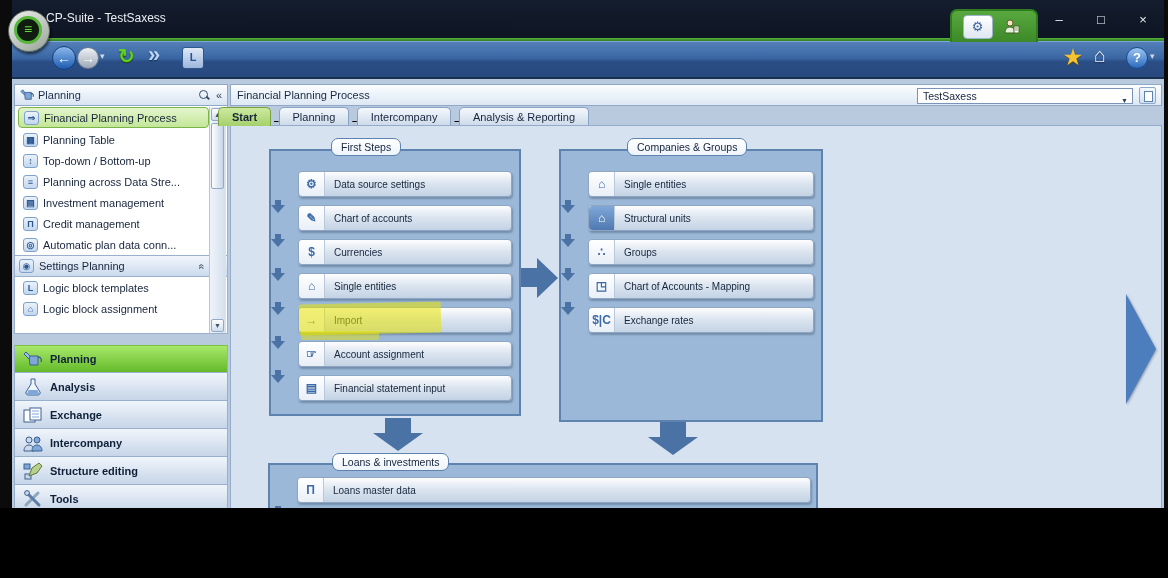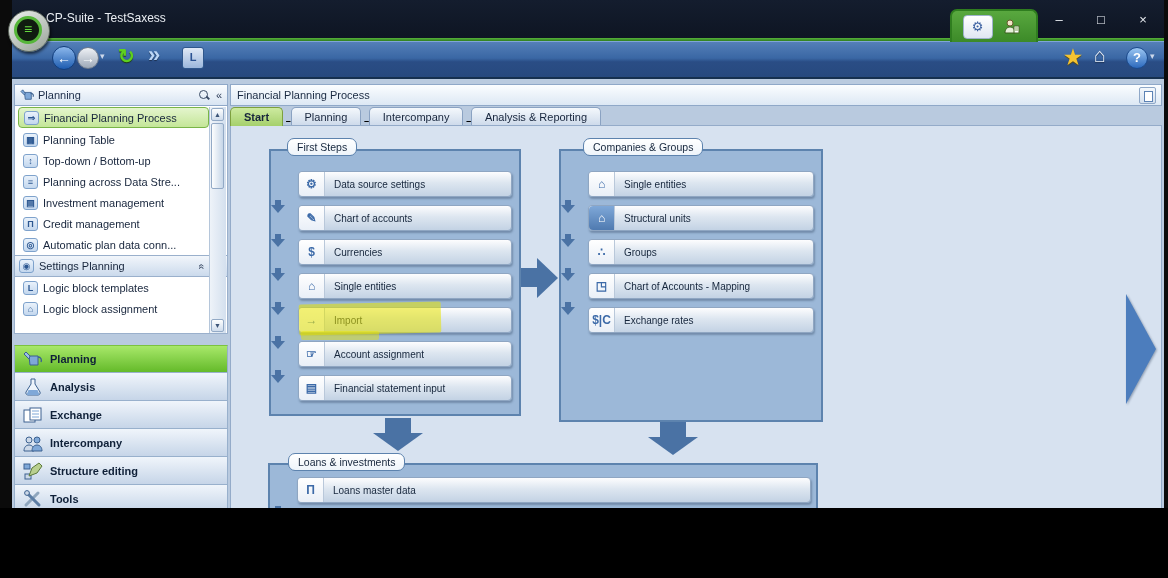--- a/index.html
+++ b/index.html
@@ -88,31 +88,31 @@
   .main-header{left:230px;top:84px;width:932px;height:22px;background:linear-gradient(#fbfdff,#dde8f4);
     border:1px solid #8fa8c8;box-sizing:border-box;}
   .main-title{position:absolute;left:6px;top:4px;font-size:11px;color:#1a2a42;}
   .combo{position:absolute;left:686px;top:3px;width:216px;height:16px;background:#fff;border:1px solid #7a93b8;
     box-sizing:border-box;font-size:10.5px;color:#17253c;line-height:14px;padding-left:5px;}
   .combo .caret{position:absolute;right:4px;top:5px;font-size:7px;color:#33425c;}
   .hdr-btn{position:absolute;left:908px;top:2px;width:17px;height:17px;background:linear-gradient(#f4f8fc,#d4e0ee);
     border:1px solid #8fa8c8;border-radius:2px;box-sizing:border-box;}
   .hdr-btn .page{position:absolute;left:4px;top:3px;width:7px;height:9px;background:#fff;border:1px solid #5c82b4;}
 
-  .tabstrip{left:230px;top:106px;width:932px;height:19px;text-decoration:underline;}
+  .tabstrip{left:218px;top:106px;width:932px;height:19px;text-decoration:underline;}
   .tab{position:relative;display:inline-block;height:18px;line-height:18px;padding:0 13px;margin-right:3px;
     font-size:11px;color:#17253c;background:linear-gradient(#f4f8fc,#ccd9ea);
     border:1px solid #8aa2c2;border-bottom:none;border-radius:5px 5px 0 0;top:1px;}
   .tab.active{background:linear-gradient(#cdeaa0,#a5d06c);border-color:#7da03e;font-weight:bold;z-index:3;}
 
   .content{left:230px;top:125px;width:932px;height:441px;background:#d7e2f0;border:1px solid #94abc9;box-sizing:border-box;}
 
   .gbox{position:absolute;background:#9cb8d8;border:2px solid #5d83ae;box-sizing:border-box;}
   .glabel{position:absolute;background:linear-gradient(#ffffff,#eef4fa);border:1px solid #5d83ae;border-radius:7px;
-    font-size:10.5px;color:#16263c;padding:2px 9px;z-index:4;}
+    font-size:10.5px;color:#16263c;padding:2px 9px;z-index:4;margin-left:44px;}
   .pbtn{position:absolute;height:26px;border:1px solid #8fa6c2;border-radius:4px;box-sizing:border-box;
     background:linear-gradient(#fdfdfe,#dde6f0 45%,#c3d2e4);box-shadow:1px 2px 2px rgba(40,60,90,.35);
     display:flex;align-items:center;z-index:2;}
   .pbtn .ic{width:25px;height:100%;border-right:1px solid #b9c8da;display:flex;align-items:center;justify-content:center;
     font-size:12px;font-weight:bold;color:#3c6aa8;background:linear-gradient(#ffffff,#e9eff7);border-radius:4px 0 0 4px;}
   .pbtn .lb{font-size:10px;color:#16263c;padding-left:9px;}
   .ic-xr{font-size:8px;letter-spacing:0;}
 
   .sm-arrow{position:absolute;width:14px;height:13px;z-index:1;}
   .sm-arrow::before{content:"";position:absolute;left:4px;top:0;width:6px;height:5px;background:#4a72a4;}
@@ -277,20 +277,24 @@
           <path d="M4 3l12 12" stroke="#5c7da4" stroke-width="3" stroke-linecap="round"></path>
           <circle cx="4" cy="3" r="2.4" fill="#cdd9e8" stroke="#3c6190"></circle>
         </svg>
       <span>Tools</span>
     </div>
   </div>
   <div class="abs side-footer"></div>
 
   <div class="abs main-header">
     <span class="main-title">Financial Planning Process</span>
+    <div class="combo">
+      <span>TestSaxess</span>
+      <span class="caret">▼</span>
+    </div>
     <div class="hdr-btn">
         <div class="page"></div>
       </div>
   </div>
 
   <div class="abs tabstrip">
     <span class="tab active">Start</span>
     <span class="tab">Planning</span>
     <span class="tab">Intercompany</span>
     <span class="tab">Analysis &amp; Reporting</span>

